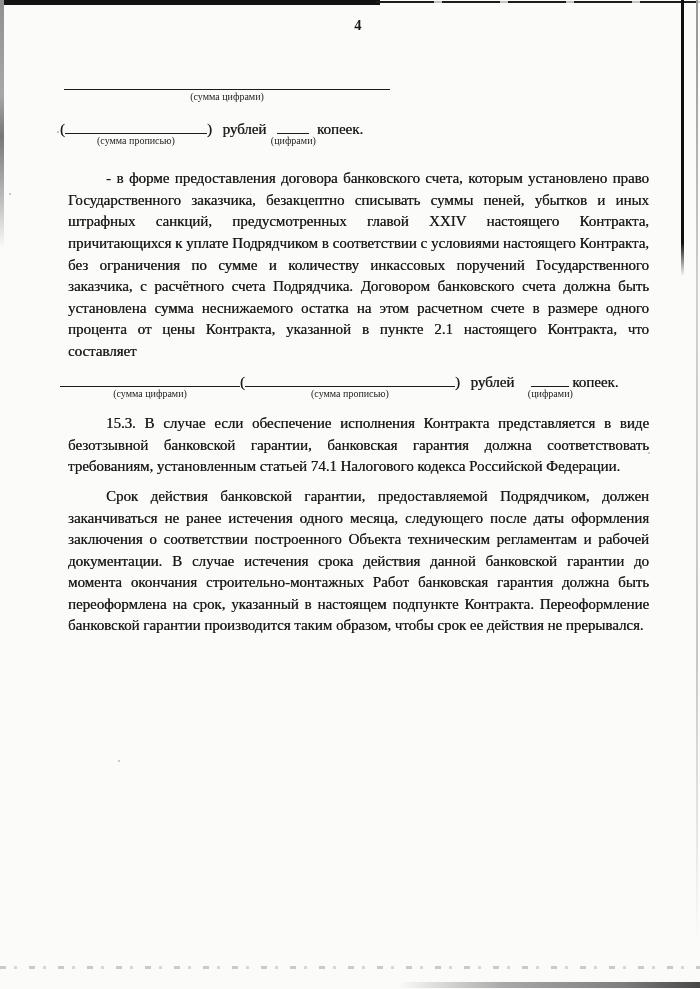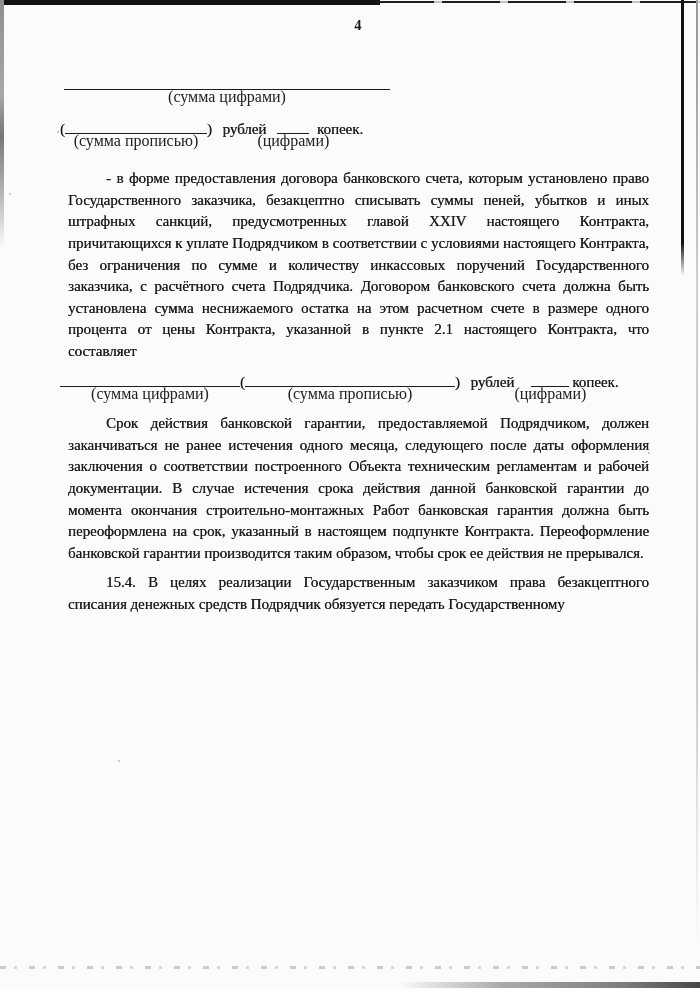--- a/index.html
+++ b/index.html
@@ -52,21 +52,21 @@
     border-bottom:1.6px solid #1c1c1c;
   }
   .w326{width:326px;margin-left:4px;}
   .w142{width:142px;}
   .w32{width:32px;margin:0 4px;}
   .wa{width:180px;}
   .wb{width:210px;}
   .wc{width:38px;margin:0 3px 0 10px;}
   .lbl{
     position:absolute;top:17px;left:50%;transform:translateX(-50%);
-    font-size:16px;line-height:12px;white-space:nowrap;letter-spacing:0;
+    font-size:10px;line-height:12px;white-space:nowrap;letter-spacing:0;
     text-shadow:none;color:#222;
   }
   .sp{margin:12px 7px;}
 </style>
 </head>
 <body>
 
 <div class="page">
 
   <div class="art-topbar-left"></div>
@@ -95,17 +95,17 @@
       <span>копеек.</span>
     </div>
 
     <p class="force-last">- в форме предоставления договора банковского счета, которым установлено право Государственного заказчика, безакцептно списывать суммы пеней, убытков и иных штрафных санкций, предусмотренных главой XXIV настоящего Контракта, причитающихся к уплате Подрядчиком в соответствии с условиями настоящего Контракта, без ограничения по сумме и количеству инкассовых поручений Государственного заказчика, с расчётного счета Подрядчика. Договором банковского счета должна быть установлена сумма неснижаемого остатка на этом расчетном счете в размере одного процента от цены Контракта, указанной в пункте 2.1 настоящего Контракта, что составляет</p>
 
     <div class="fillrow mb3">
       <span class="blank wa"><span class="lbl">(сумма цифрами)</span></span><span>(</span><span class="blank wb"><span class="lbl">(сумма прописью)</span></span><span>)</span>
       <span class="sp">рублей</span><span class="blank wc"><span class="lbl">(цифрами)</span></span><span>копеек.</span>
     </div>
 
+    <p>15.3. В случае если обеспечение исполнения Контракта представляется в виде безотзывной банковской гарантии, банковская гарантия должна соответствовать требованиям, установленным статьей 74.1 Налогового кодекса Российской Федерации.</p>
     <p>Срок действия банковской гарантии, предоставляемой Подрядчиком, должен заканчиваться не ранее истечения одного месяца, следующего после даты оформления заключения о соответствии построенного Объекта техническим регламентам и рабочей документации. В случае истечения срока действия данной банковской гарантии до момента окончания строительно-монтажных Работ банковская гарантия должна быть переоформлена на срок, указанный в настоящем подпункте Контракта. Переоформление банковской гарантии производится таким образом, чтобы срок ее действия не прерывался.</p>
-    <p>15.4. В целях реализации Государственным заказчиком права безакцептного списания денежных средств Подрядчик обязуется передать Государственному</p>
 
   </div>
 </div>
 
 </body></html>

